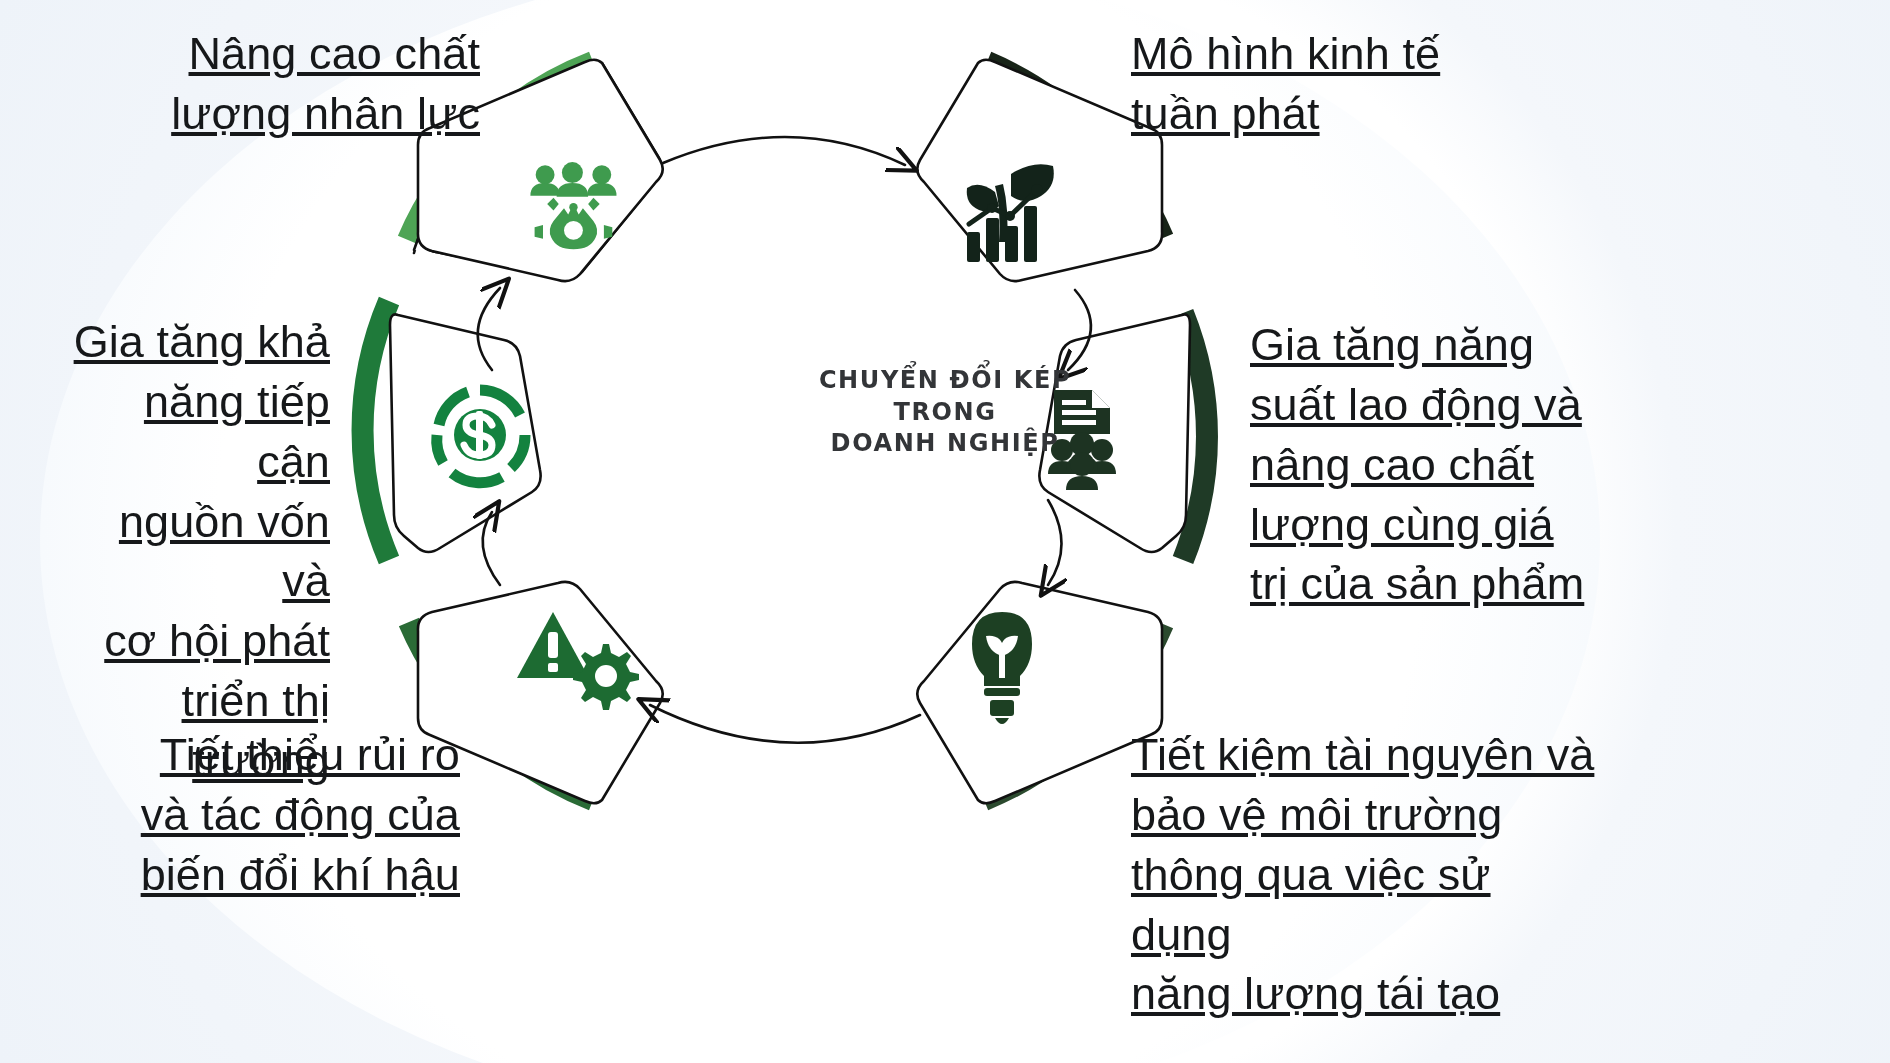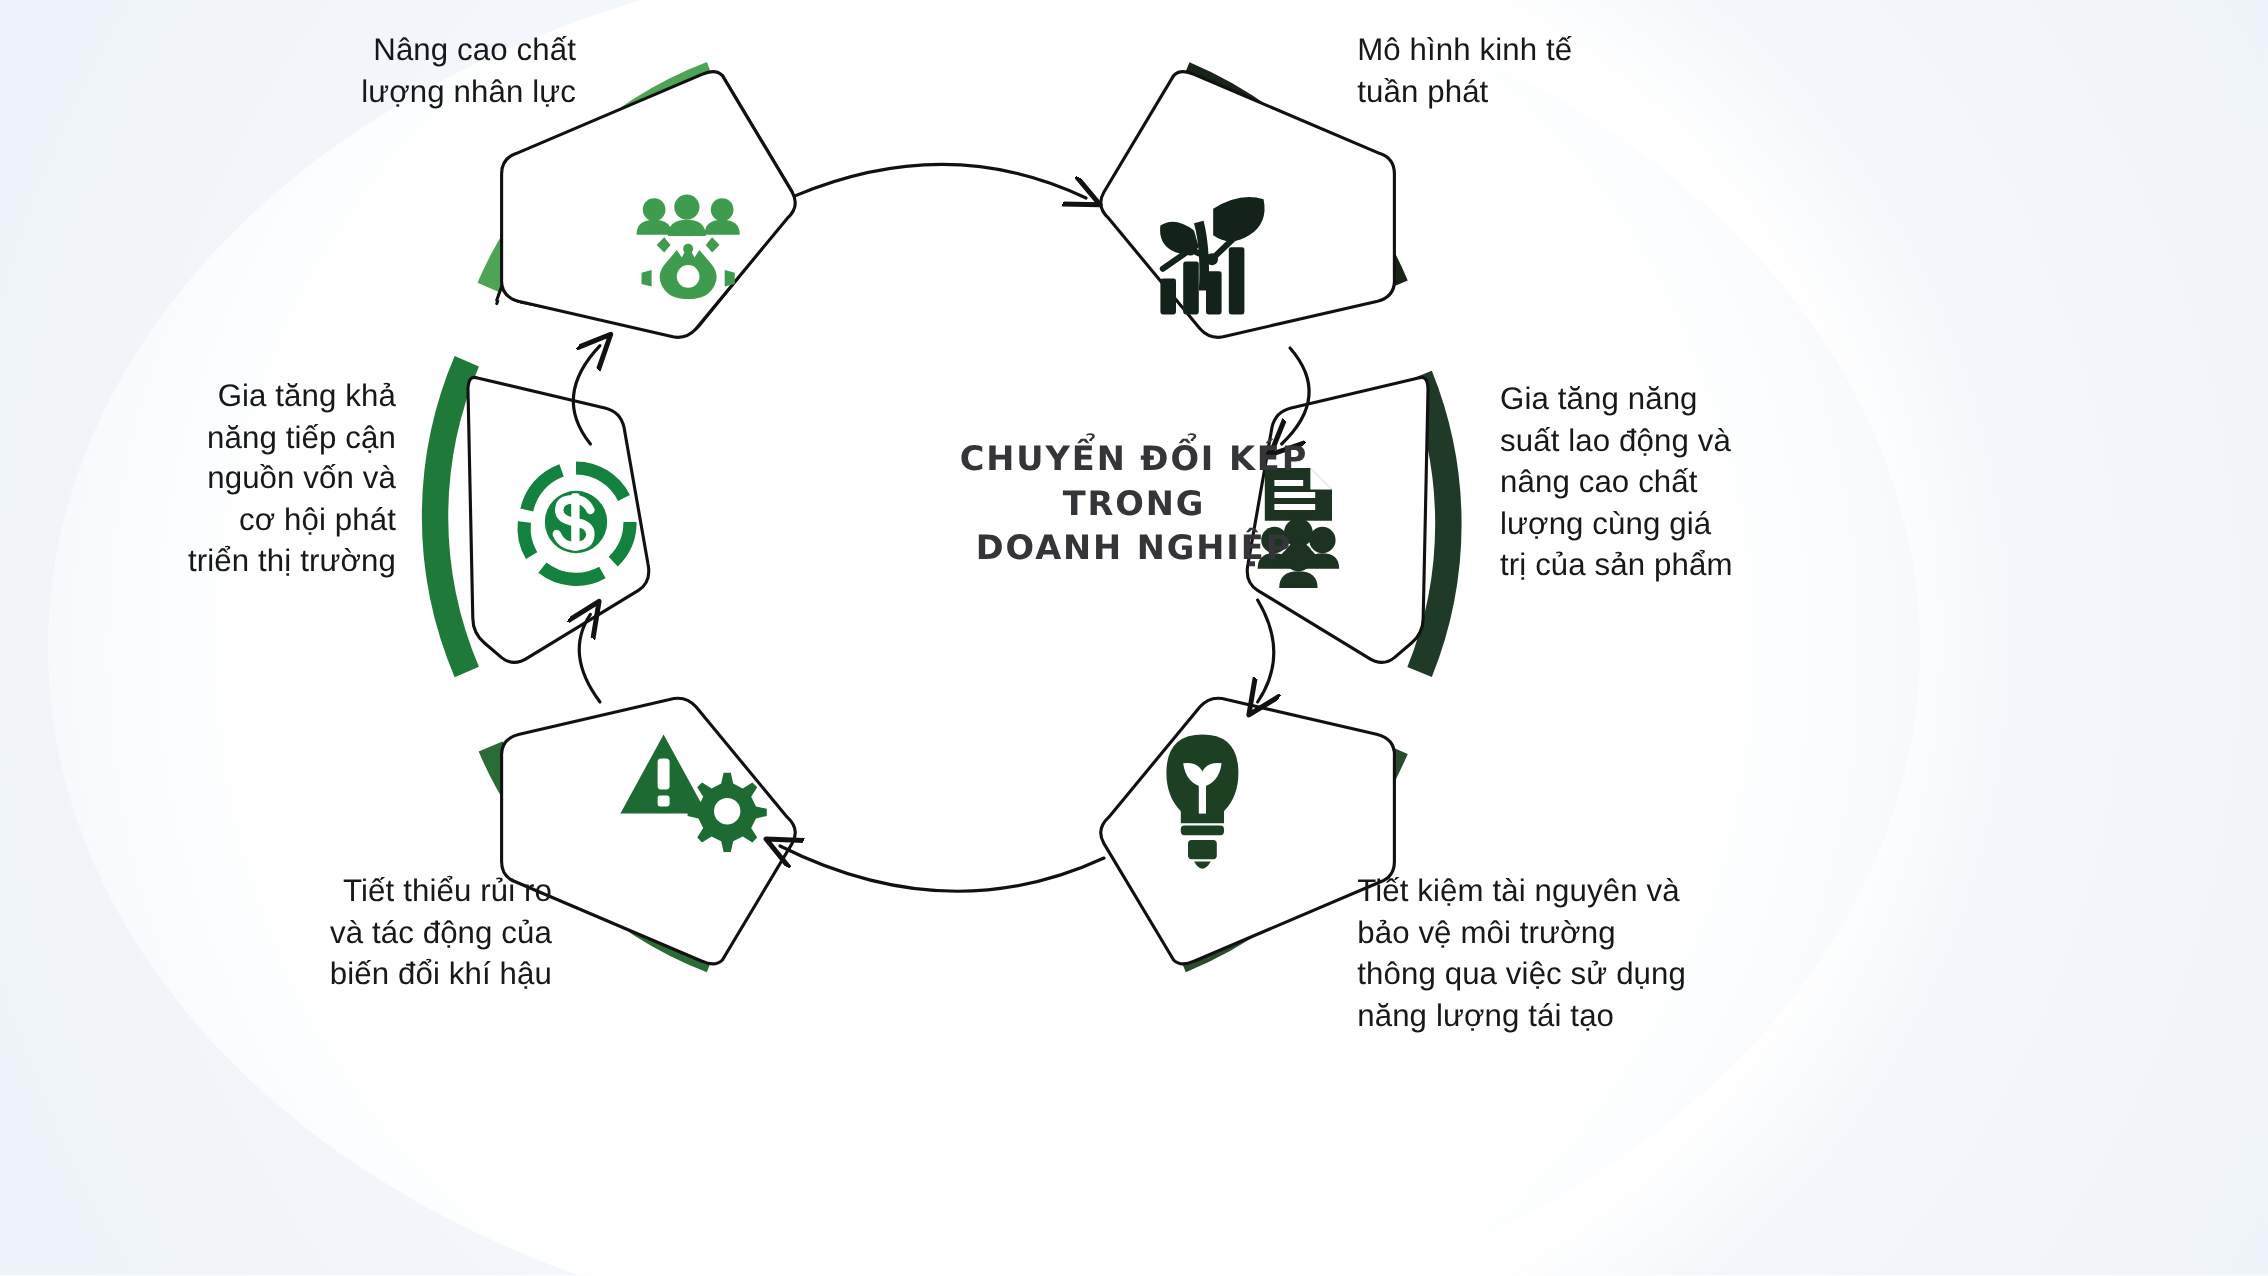--- a/index.html
+++ b/index.html
@@ -32,45 +32,46 @@
   svg.diagram {
     position: absolute;
     left: 0;
     top: 0;
     width: 1890px;
     height: 1063px;
   }
   .label {
     position: absolute;
     font-family: "Liberation Sans", sans-serif;
-    font-size: 26px;
+    font-size: 45px;
     line-height: 1.33;
     color: #16181a;
     letter-spacing: 0.1px;
     white-space: pre-line;
+    text-decoration: underline;
   }
   .label.right { text-align: left; }
   .label.left  { text-align: right; }
 
   #label-hr    { left: 150px;  top: 24px;  width: 330px; text-align: right; }
   #label-circ  { left: 1131px; top: 24px;  width: 420px; text-align: left;  }
   #label-prod  { left: 1250px; top: 315px; width: 420px; text-align: left;  }
   #label-res   { left: 1131px; top: 725px; width: 470px; text-align: left;  }
   #label-risk  { left: 120px;  top: 725px; width: 340px; text-align: right; }
   #label-cap   { left: 70px;   top: 312px; width: 260px; text-align: right; }
 
   .center-title {
     position: absolute;
     left: 700px;
     top: 365px;
     width: 490px;
     text-align: center;
     font-family: "DejaVu Sans", sans-serif;
     font-weight: bold;
-    font-size: 28px;
+    font-size: 24px;
     line-height: 1.32;
     letter-spacing: 1.6px;
     color: #333538;
     text-transform: uppercase;
     white-space: pre-line;
   }
 </style>
 </head>
 <body>
 

